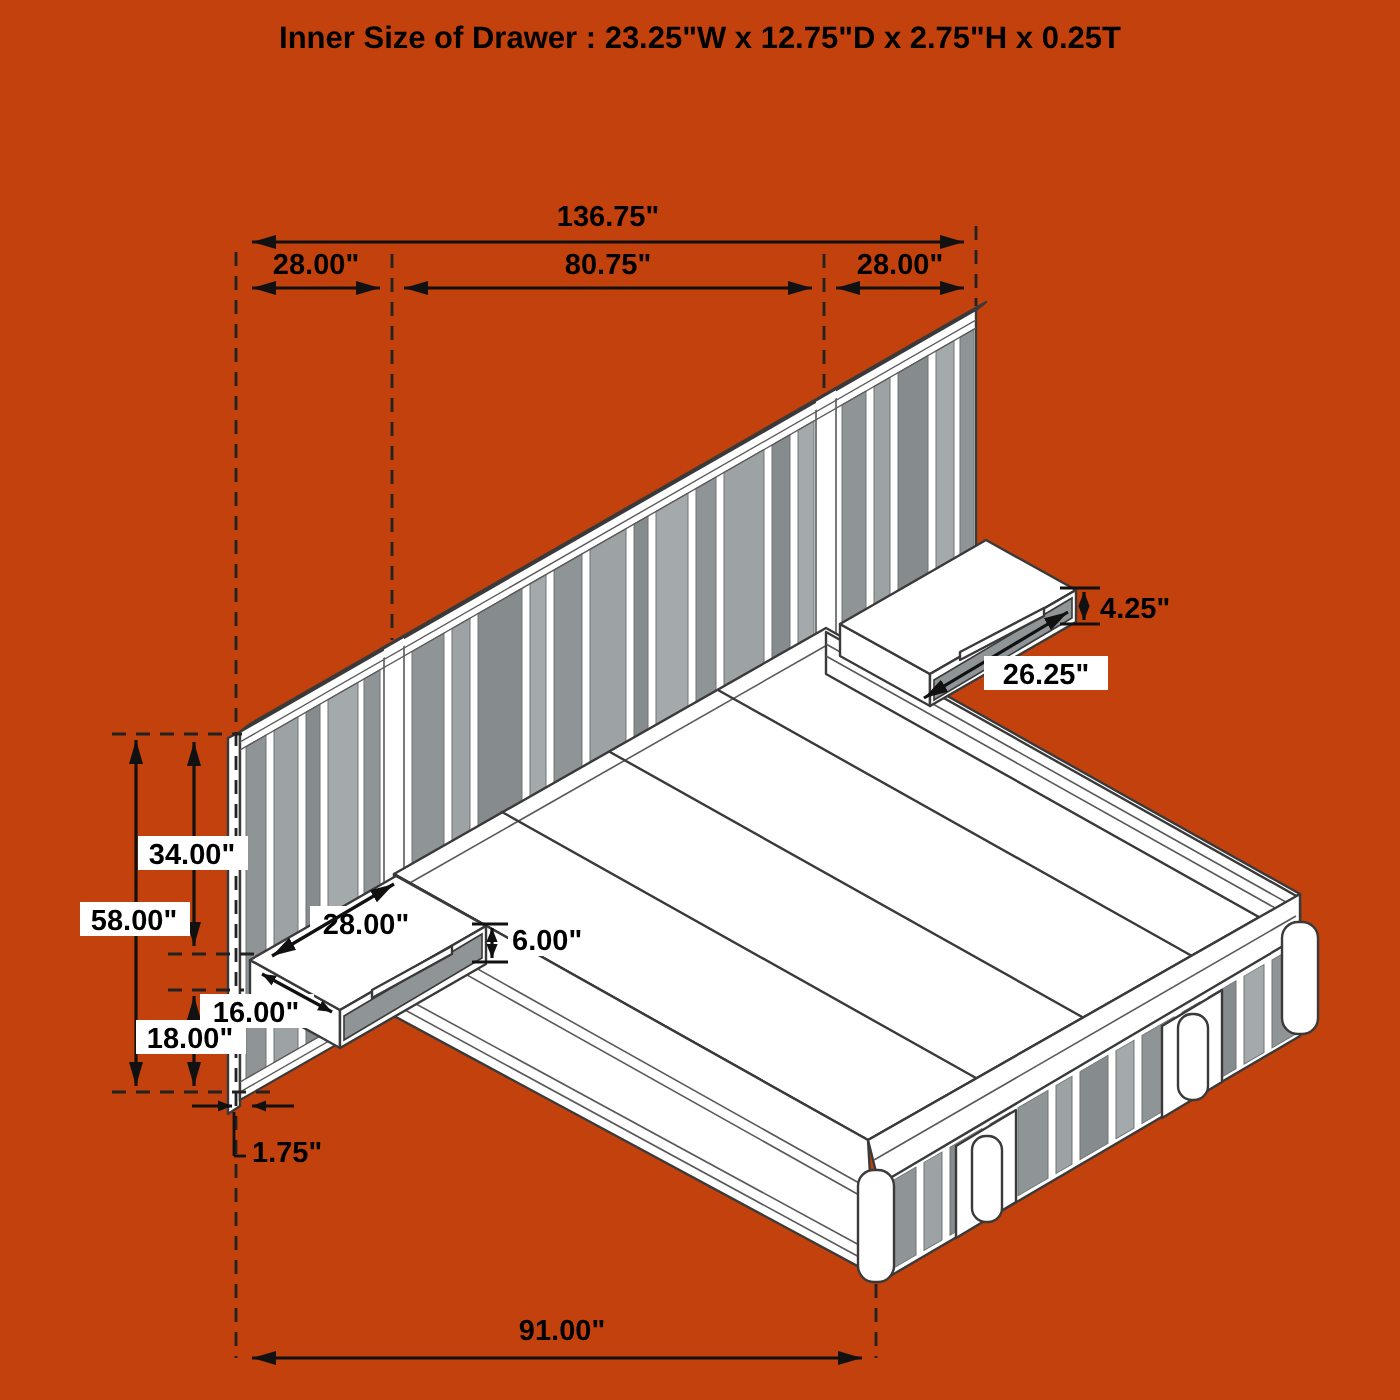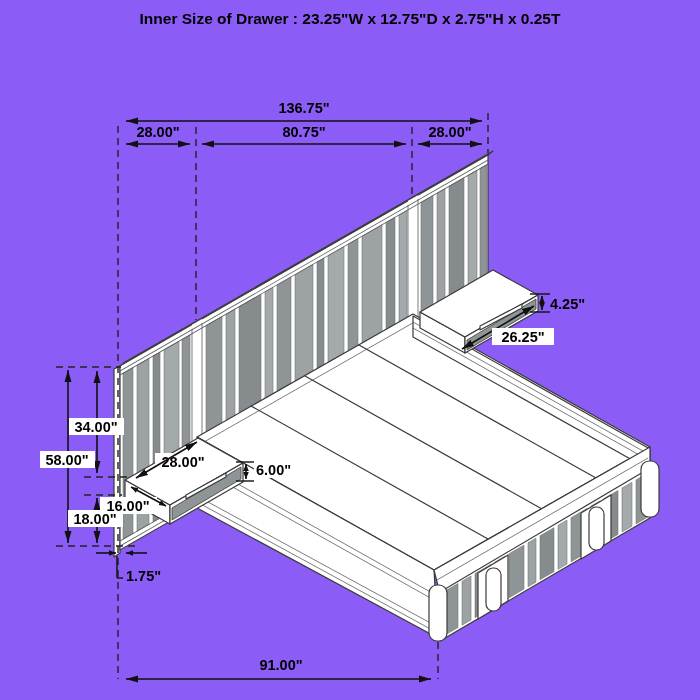--- a/index.html
+++ b/index.html
@@ -1,16 +1,16 @@
 <!DOCTYPE html>
 <html><head>
 <meta charset="utf-8">
 <style>
   html,body{margin:0;padding:0;background:#ffffff;}
-  .stage{position:relative;width:700px;height:700px;background:#8b5cf6;overflow:hidden;
+  .stage{position:relative;width:700px;height:700px;background:#c2410c;overflow:hidden;
          font-family:"Liberation Sans", sans-serif;}
   svg{display:block;}
   .ln{stroke:#3a3a3a;stroke-width:1.2;fill:none;stroke-linejoin:round;stroke-linecap:round;}
   .face{fill:#ffffff;stroke:#3a3a3a;stroke-width:1.2;stroke-linejoin:round;}
   .thin{stroke:#5a5a5a;stroke-width:0.8;fill:none;}
   .dash{stroke:#222;stroke-width:1.4;fill:none;stroke-dasharray:7 5;}
   .dim{stroke:#111;stroke-width:1.6;fill:none;}
   .tick{stroke:#111;stroke-width:1.4;fill:none;}
   .lbl{font-weight:bold;font-size:14.5px;fill:#000;}
   .ttl{font-weight:bold;font-size:15.5px;fill:#000;}

